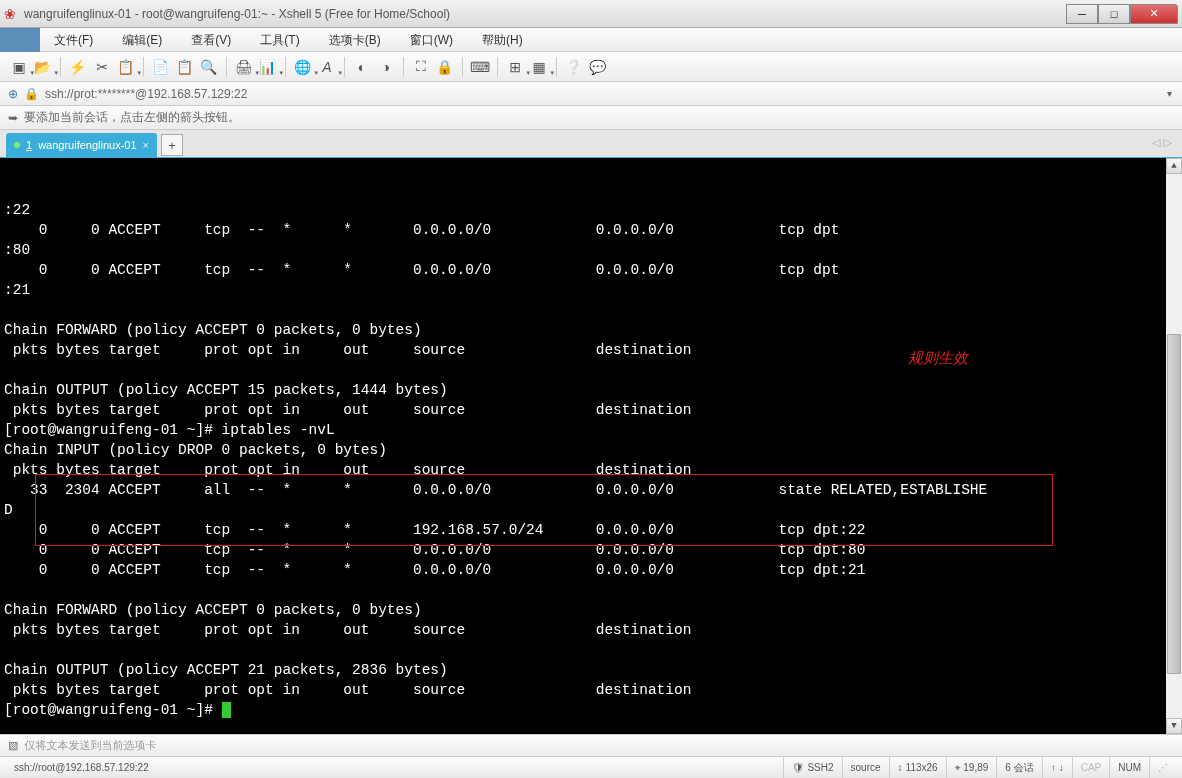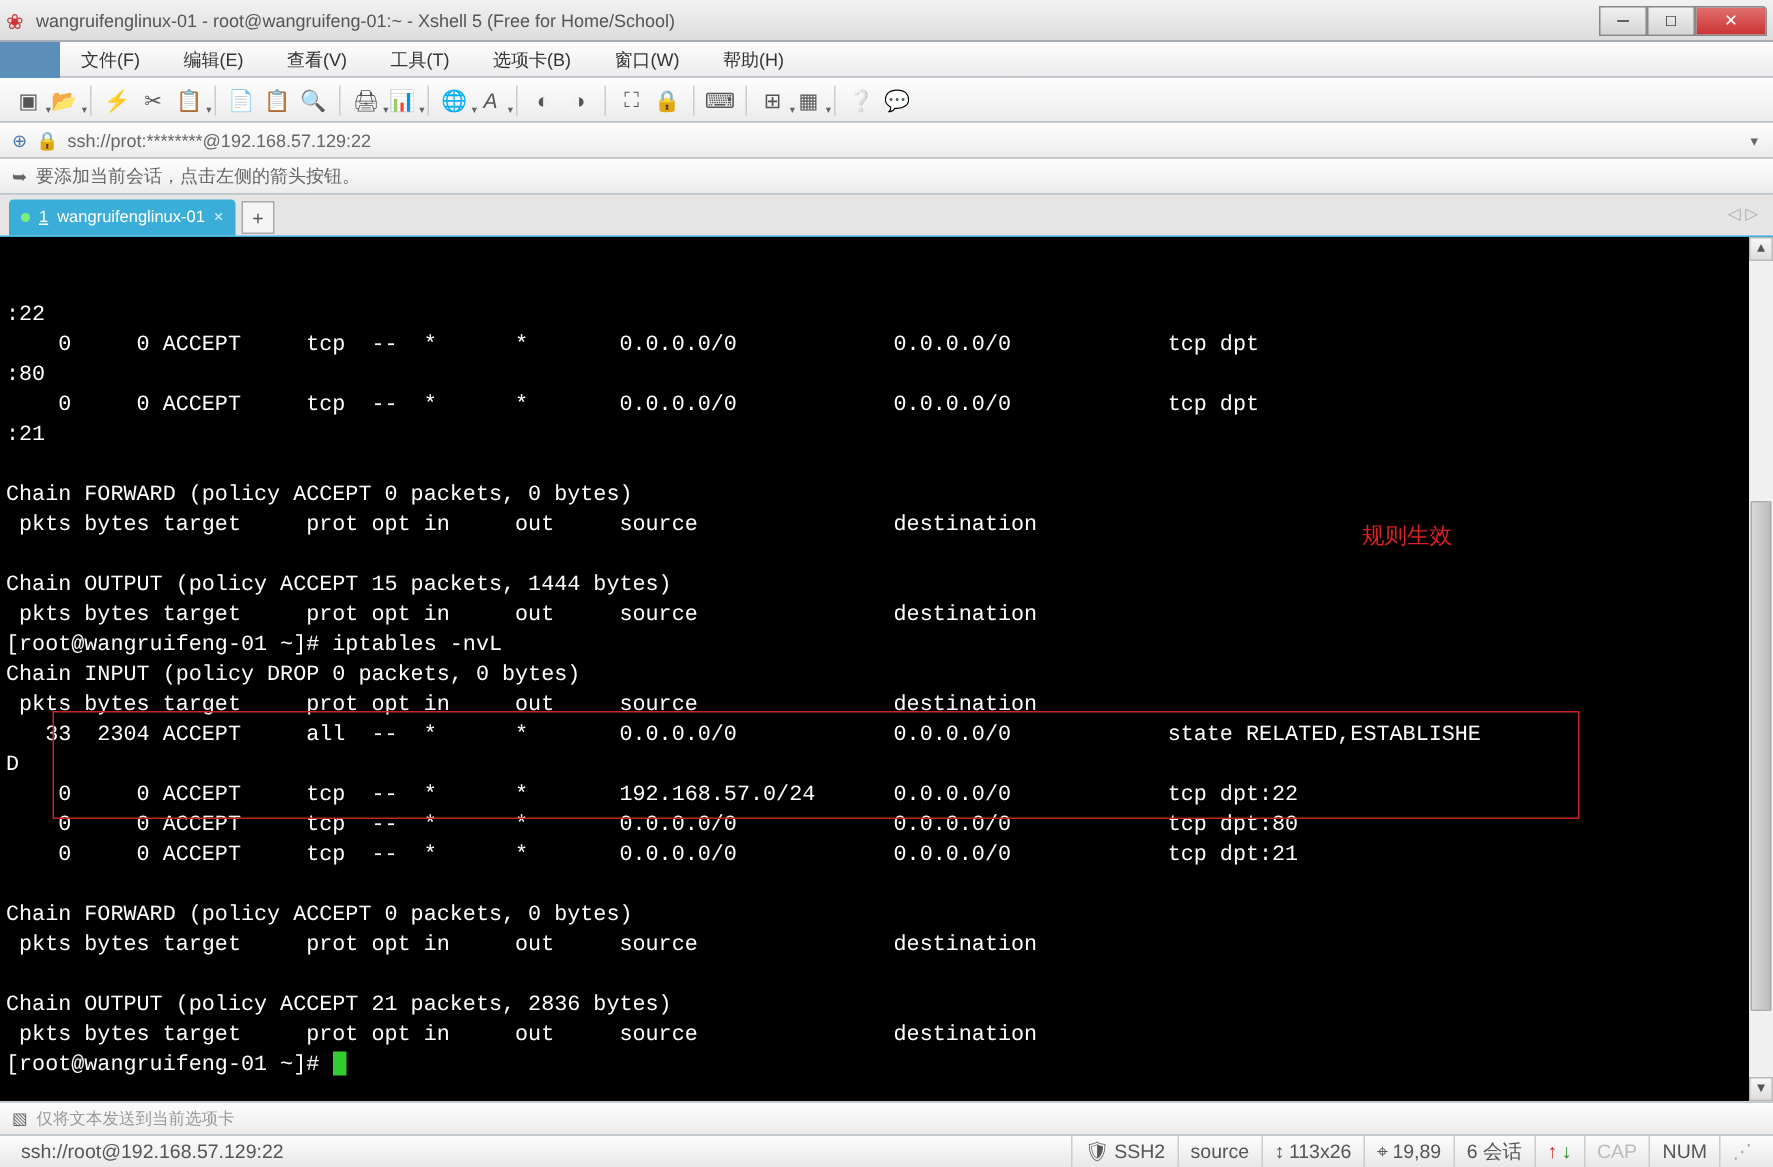--- a/index.html
+++ b/index.html
@@ -115,21 +115,21 @@
   padding: 2px 4px;
   overflow: hidden;
   white-space: pre;
   position: relative;
 }
 .highlight-box {
   position: absolute;
   border: 1px solid #cc2222;
   pointer-events: none;
 }
-.annot { position: absolute; color: #dd2222; font-family: "Microsoft YaHei", sans-serif; font-size: 15px; }
+.annot { position: absolute; color: #dd2222; font-family: "Microsoft YaHei", sans-serif; font-size: 15px; font-style: italic; }
 .cursor-block { display: inline-block; width: 9px; height: 16px; background: #33cc33; vertical-align: middle; }
 .scrollbar { position: absolute; right: 0; top: 0; bottom: 0; width: 16px; background: #e8e8e8; display: flex; flex-direction: column; }
 .sb-btn { height: 16px; background: linear-gradient(#f8f8f8,#ddd); border: 1px solid #bbb; display:flex; align-items:center; justify-content:center; font-size:9px; color:#555; cursor:pointer; }
 .sb-track { flex: 1; background: #f0f0f0; position: relative; }
 .sb-thumb { position: absolute; left: 1px; right: 1px; top: 160px; height: 340px; background: linear-gradient(to right,#d8d8d8,#bcbcbc); border: 1px solid #aaa; border-radius: 1px; }
 .bottom-input {
   height: 22px;
   background: linear-gradient(#fdfdfd,#ececec);
   border-top: 1px solid #ccc;
   display: flex;
@@ -139,21 +139,21 @@
   color: #999;
   font-size: 11px;
 }
 .statusbar {
   height: 22px;
   background: linear-gradient(#fdfdfd,#e8e8e8);
   border-top: 1px solid #ccc;
   display: flex;
   align-items: center;
   padding: 0 6px;
-  font-size: 13px;
+  font-size: 10px;
   color: #555;
 }
 .statusbar .cell { padding: 0 8px; border-left: 1px solid #ccc; height: 100%; display:flex; align-items:center; gap:3px; }
 .statusbar .cell:first-child { border-left: none; flex: 1; }
 .arrow-up { color: #cc3333; }
 .arrow-down { color: #228822; }
 </style>
 </head>
 <body>
 

